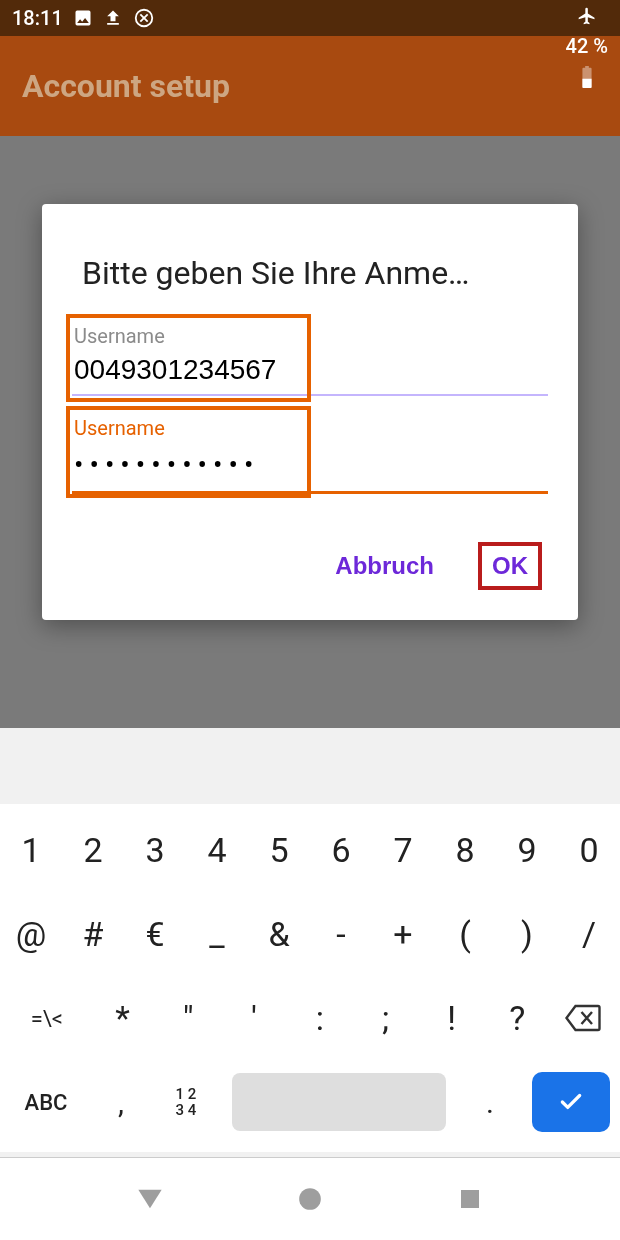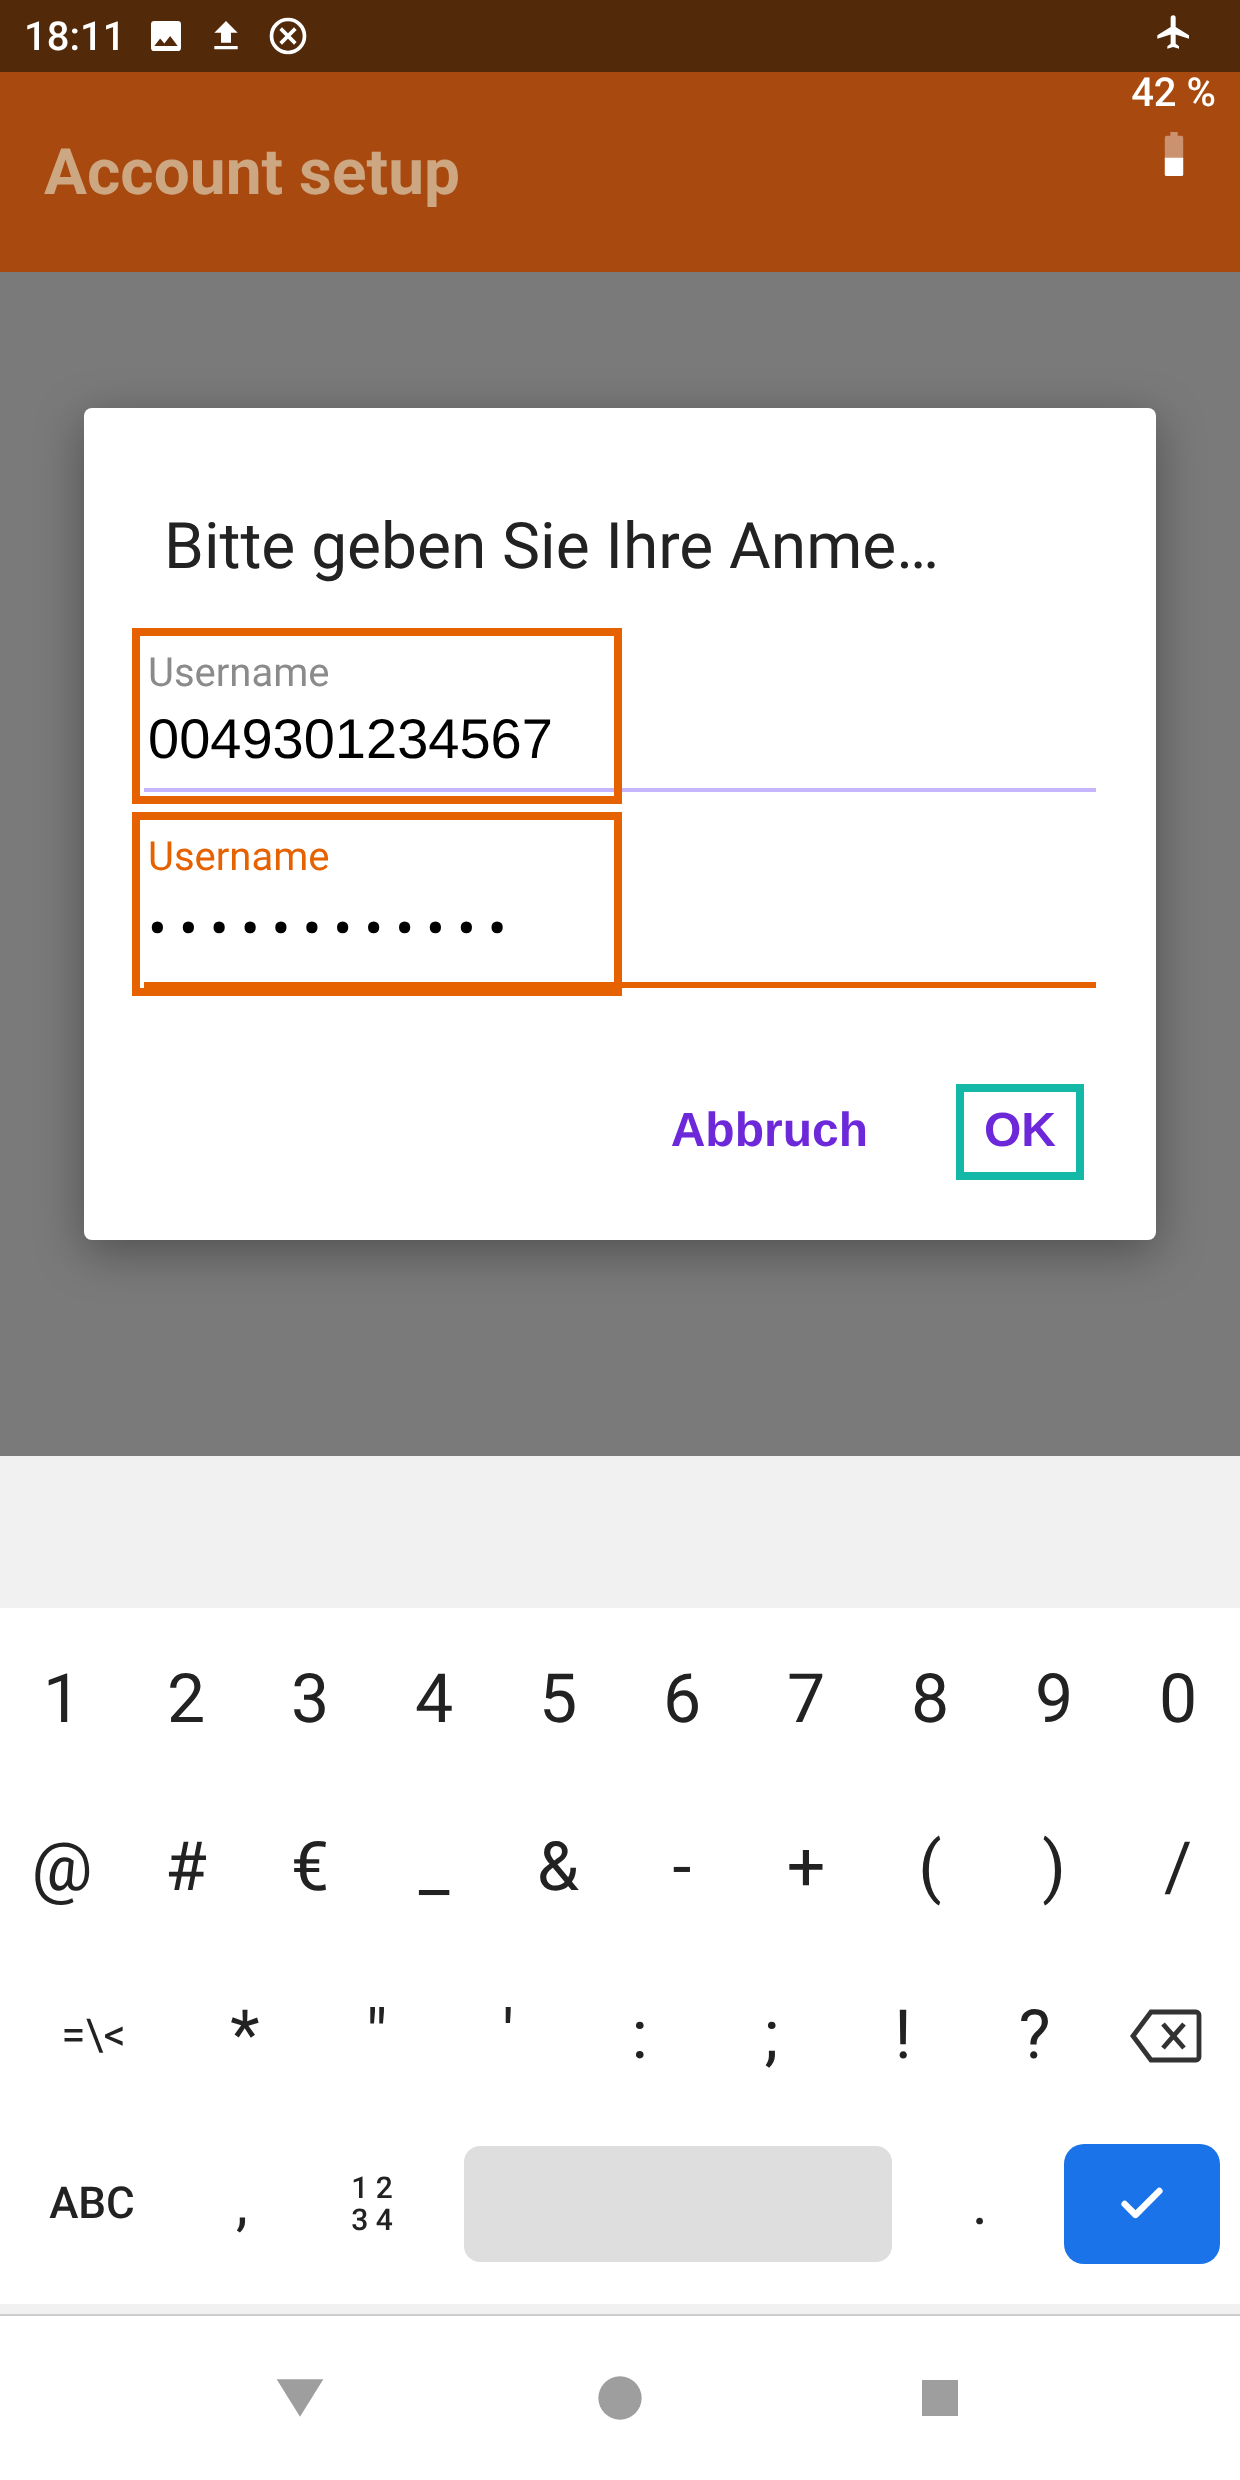--- a/index.html
+++ b/index.html
@@ -103,21 +103,21 @@
   .dialog-btn {
     background: none;
     border: none;
     color: #6d28d9;
     font-size: 24px;
     font-weight: 700;
     cursor: pointer;
     padding: 6px 4px;
   }
   .ok-highlight {
-    border: 4px solid #14b8a6;
+    border: 4px solid #b91c1c;
     padding: 6px 10px;
   }
 
   
   .kbd-area {
     position: absolute;
     top: 728px;
     left: 0;
     width: 620px;
     height: 430px;

